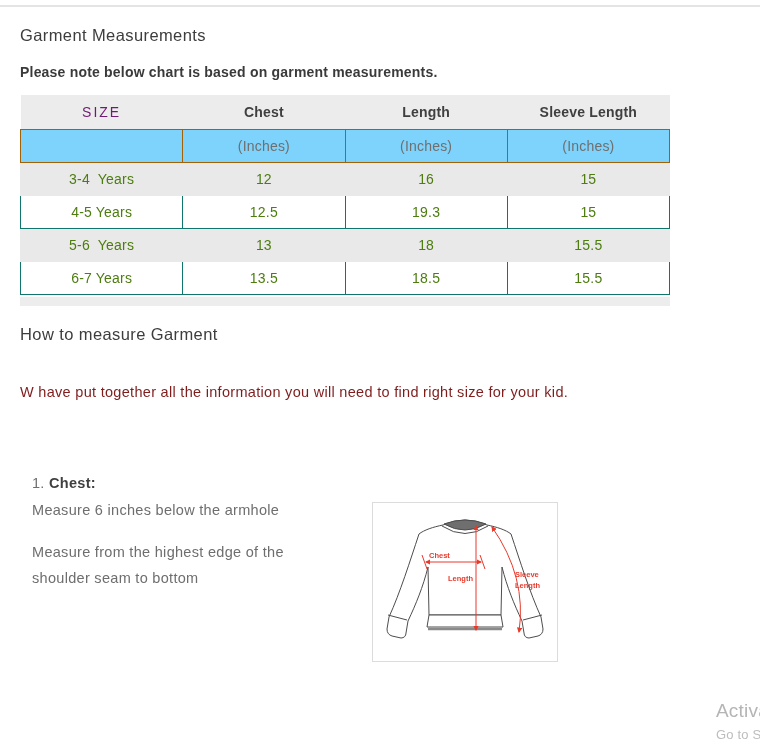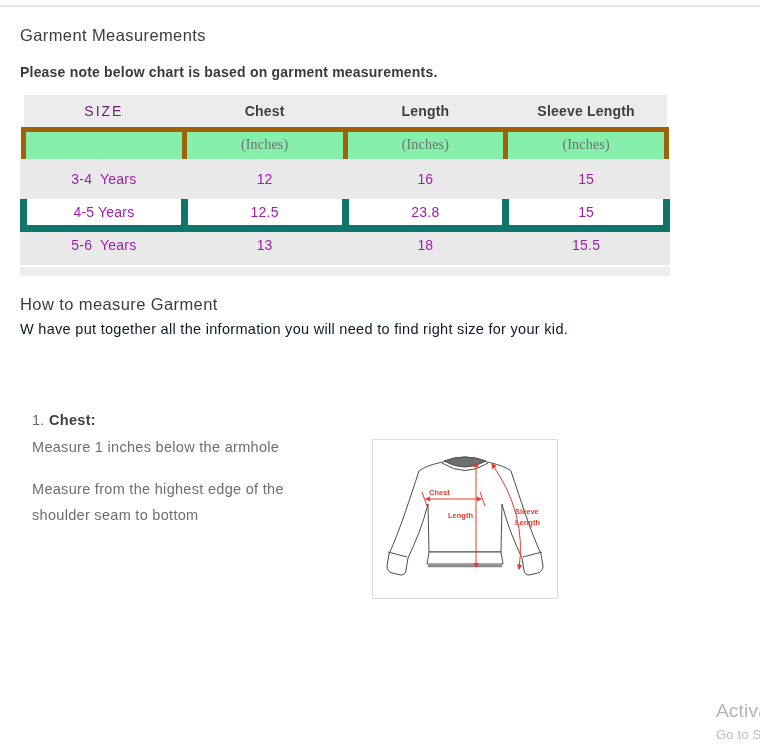--- a/index.html
+++ b/index.html
@@ -10,28 +10,28 @@
 
   .section-title { margin-top:19px; font-size:16.5px; font-weight:400; color:#3d3d3d; letter-spacing:.4px; }
   .note { margin-top:19px; font-size:14px; font-weight:700; color:#3a3a3a; letter-spacing:.2px; }
 
   table.size-chart { margin-top:15px; width:650px; border-collapse:collapse; table-layout:fixed; }
   table.size-chart th, table.size-chart td { height:33px; text-align:center; vertical-align:middle;
       font-size:14px; letter-spacing:.2px; }
   tr.head-row { background:#ececec; }
   tr.head-row th { font-weight:700; color:#3f3f3f; border:none; height:34px; }
   tr.head-row th.size-head { font-weight:400; color:#701a75; letter-spacing:2px; }
-  tr.unit-row td { color:#6f6f6f; background:#86efac; border:5px solid #a16207;font-family:Liberation Serif, serif; }
-  tbody td { color:#a21caf; border:7px solid #0f766e; white-space:pre; }
+  tr.unit-row td { color:#6f6f6f; background:#7dd3fc; border:1px solid #a16207; }
+  tbody td { color:#4d7c0f; border:1px solid #0f766e; white-space:pre; }
   tbody tr.shaded { background:#e9e9e9; }
   tbody tr.shaded td { border-color:#e9e9e9; }
   .hscroll { width:650px; height:9px; background:#ededed; margin-top:2px; }
 
   .how-title { }
-  .intro { margin-top:7px; font-size:14.5px; color:#0f172a; letter-spacing:.3px; }
+  .intro { margin-top:40px; font-size:14.5px; color:#7f1d1d; letter-spacing:.3px; }
 
   .measure-row { display:flex; align-items:flex-start; margin-top:72px; }
   .steps { width:314px; margin-left:12px; font-size:14.5px; color:#6e6e6e; letter-spacing:.3px; }
   .step { margin-top:16px; }
   .step:first-child { margin-top:0; }
   .step-title { line-height:22px; }
   .step-title b { color:#3f3f3f; font-weight:700; }
   .step-text { line-height:26px; margin-top:3px; }
 
   .diagram-box { width:186px; height:160px; border:1px solid #dcdcdc; margin-left:26px; margin-top:30px;
@@ -69,41 +69,47 @@
     <tbody>
       <tr class="shaded">
         <td>3-4  Years</td>
         <td>12</td>
         <td>16</td>
         <td>15</td>
       </tr>
       <tr>
         <td>4-5 Years</td>
         <td>12.5</td>
-        <td>23.8</td>
+        <td>19.3</td>
         <td>15</td>
       </tr>
       <tr class="shaded">
         <td>5-6  Years</td>
         <td>13</td>
         <td>18</td>
+        <td>15.5</td>
+      </tr>
+      <tr>
+        <td>6-7 Years</td>
+        <td>13.5</td>
+        <td>18.5</td>
         <td>15.5</td>
       </tr>
     </tbody>
   </table>
   <div class="hscroll"></div>
 
   <h2 class="section-title how-title">How to measure Garment</h2>
   <p class="intro">W have put together all the information you will need to find right size for your kid.</p>
 
   <div class="measure-row">
     <div class="steps">
       <div class="step">
         <p class="step-title"><span>1.</span> <b>Chest:</b><span></span></p>
-        <p class="step-text">Measure 1 inches below the armhole</p>
+        <p class="step-text">Measure 6 inches below the armhole</p>
       </div>
       <div class="step">
         <p class="step-text">Measure from the highest edge of the shoulder seam to bottom</p>
       </div>
     </div>
 
     <div class="diagram-box">
       <svg width="184" height="158" viewBox="0 0 184 158">
         <defs>
           <marker id="arr" viewBox="0 0 10 10" refX="8" refY="5" markerWidth="5.5" markerHeight="5.5" orient="auto-start-reverse">

